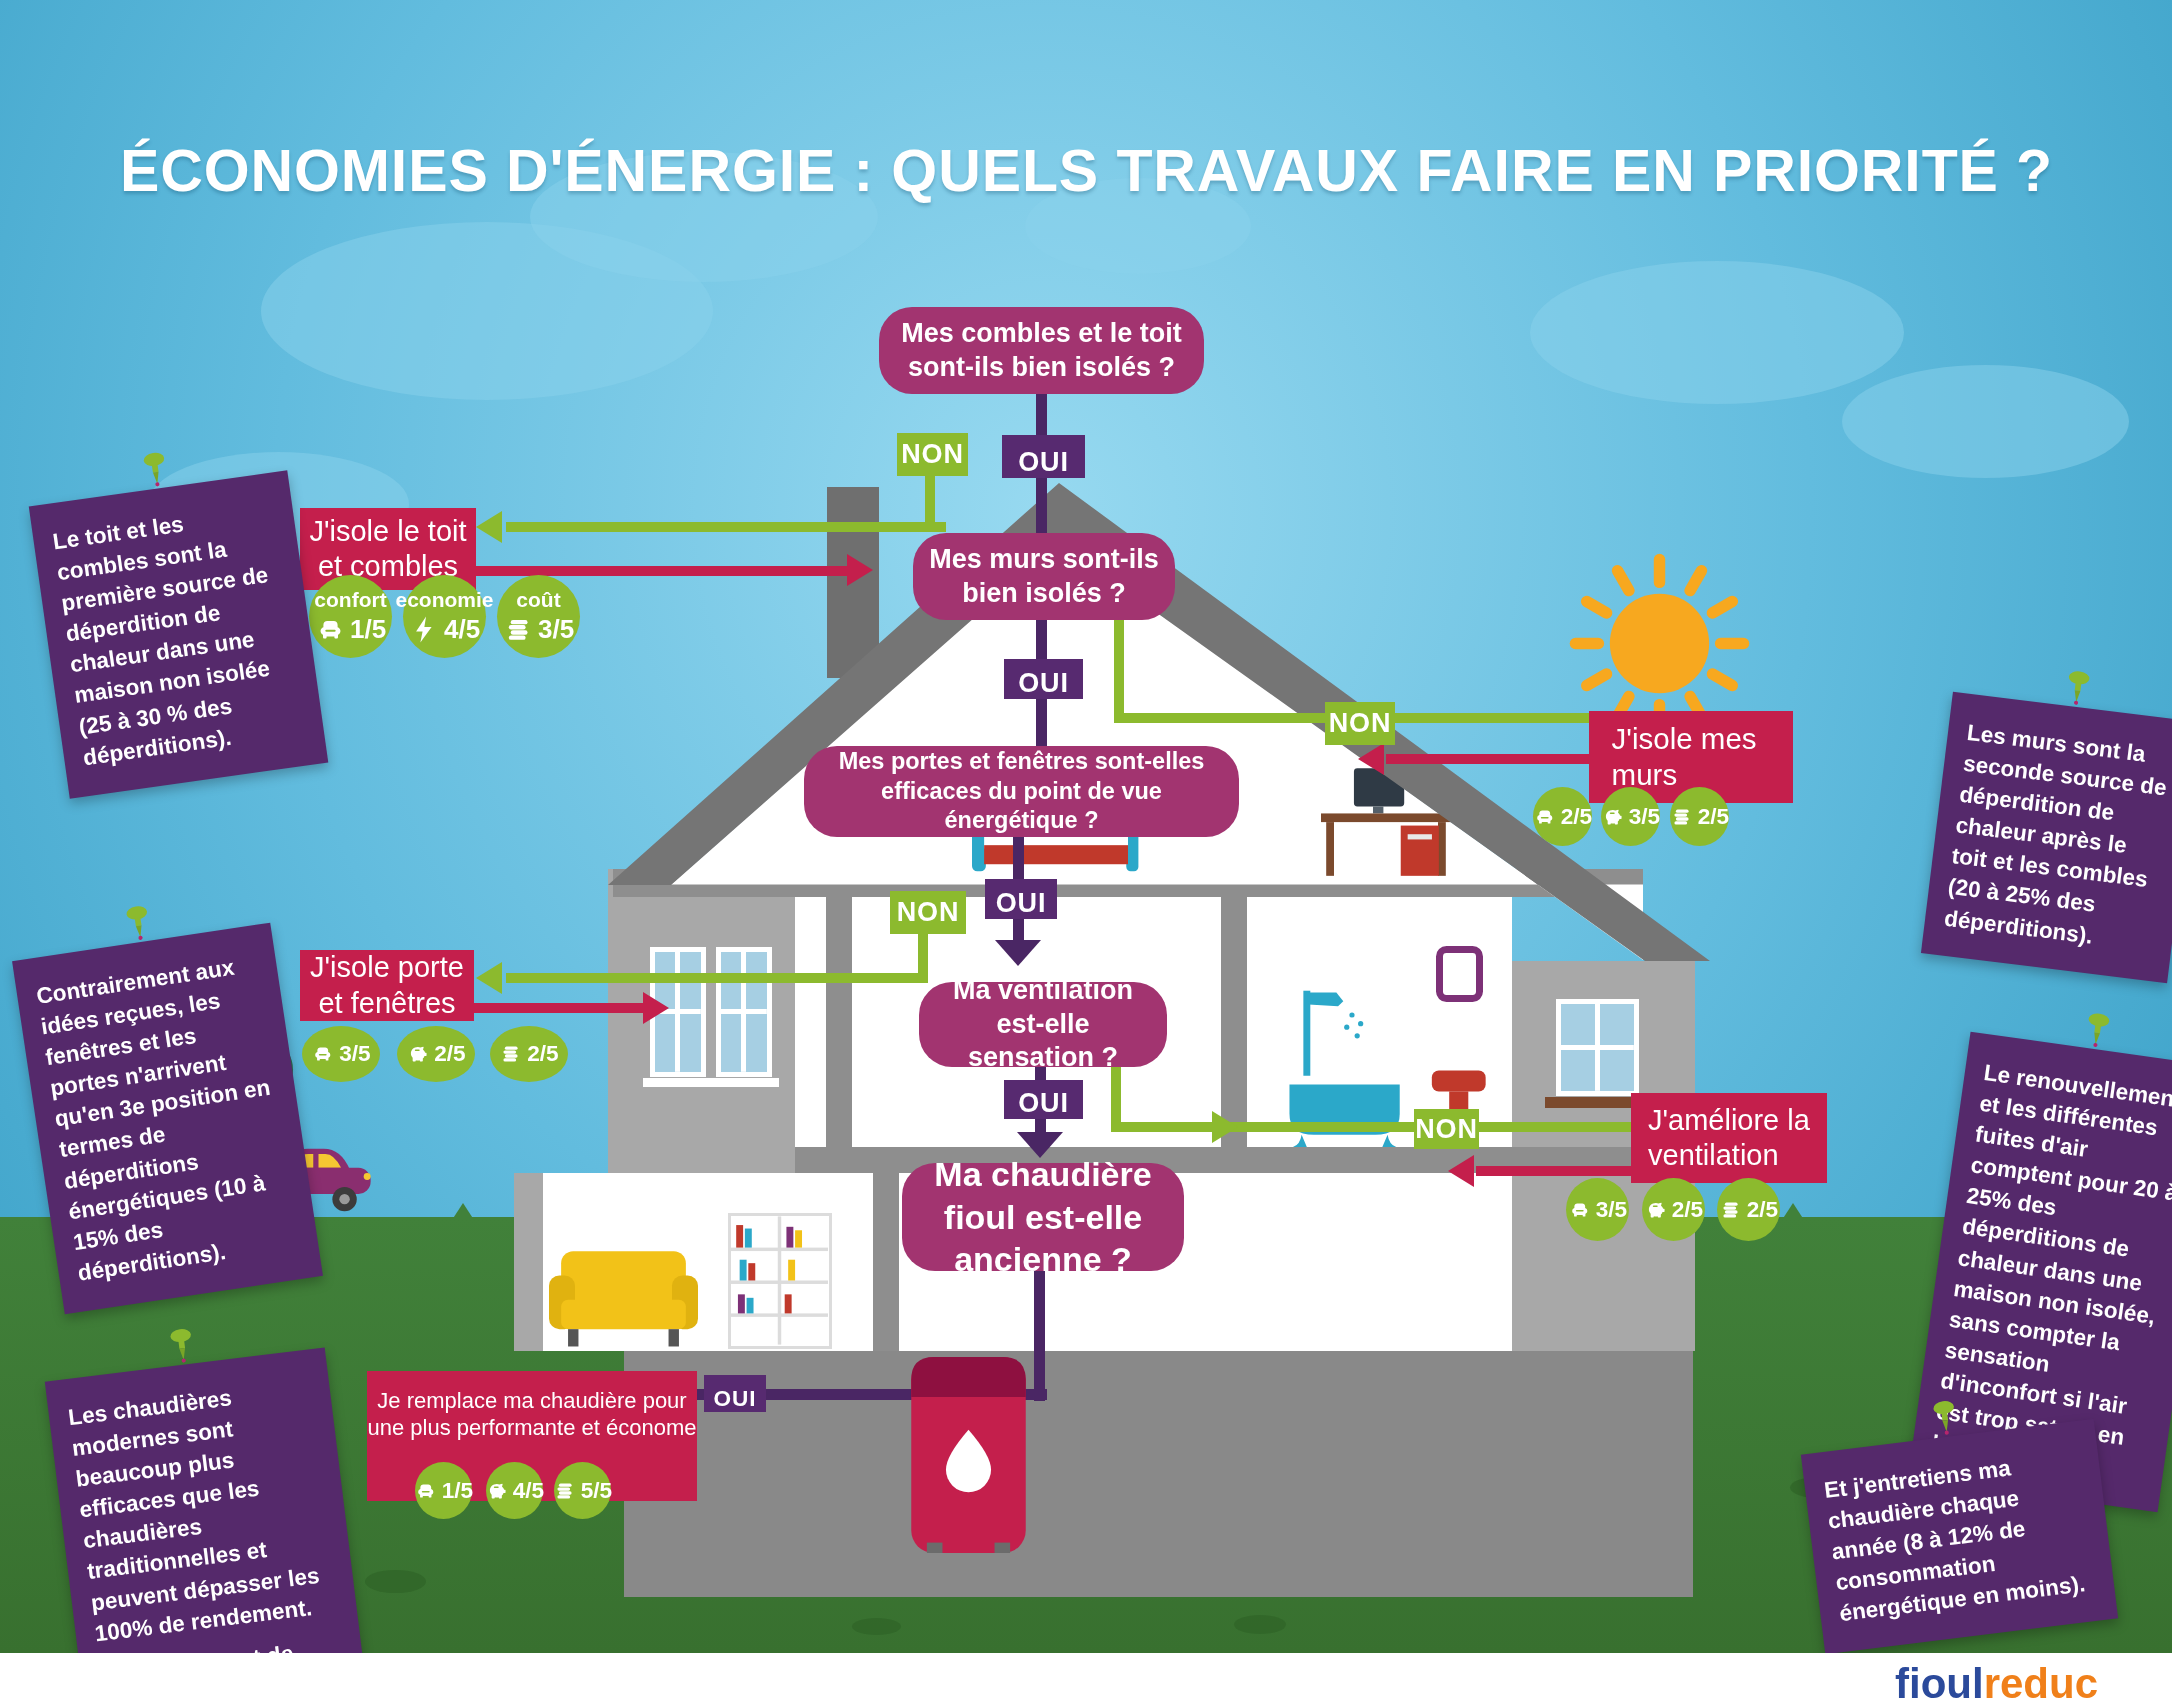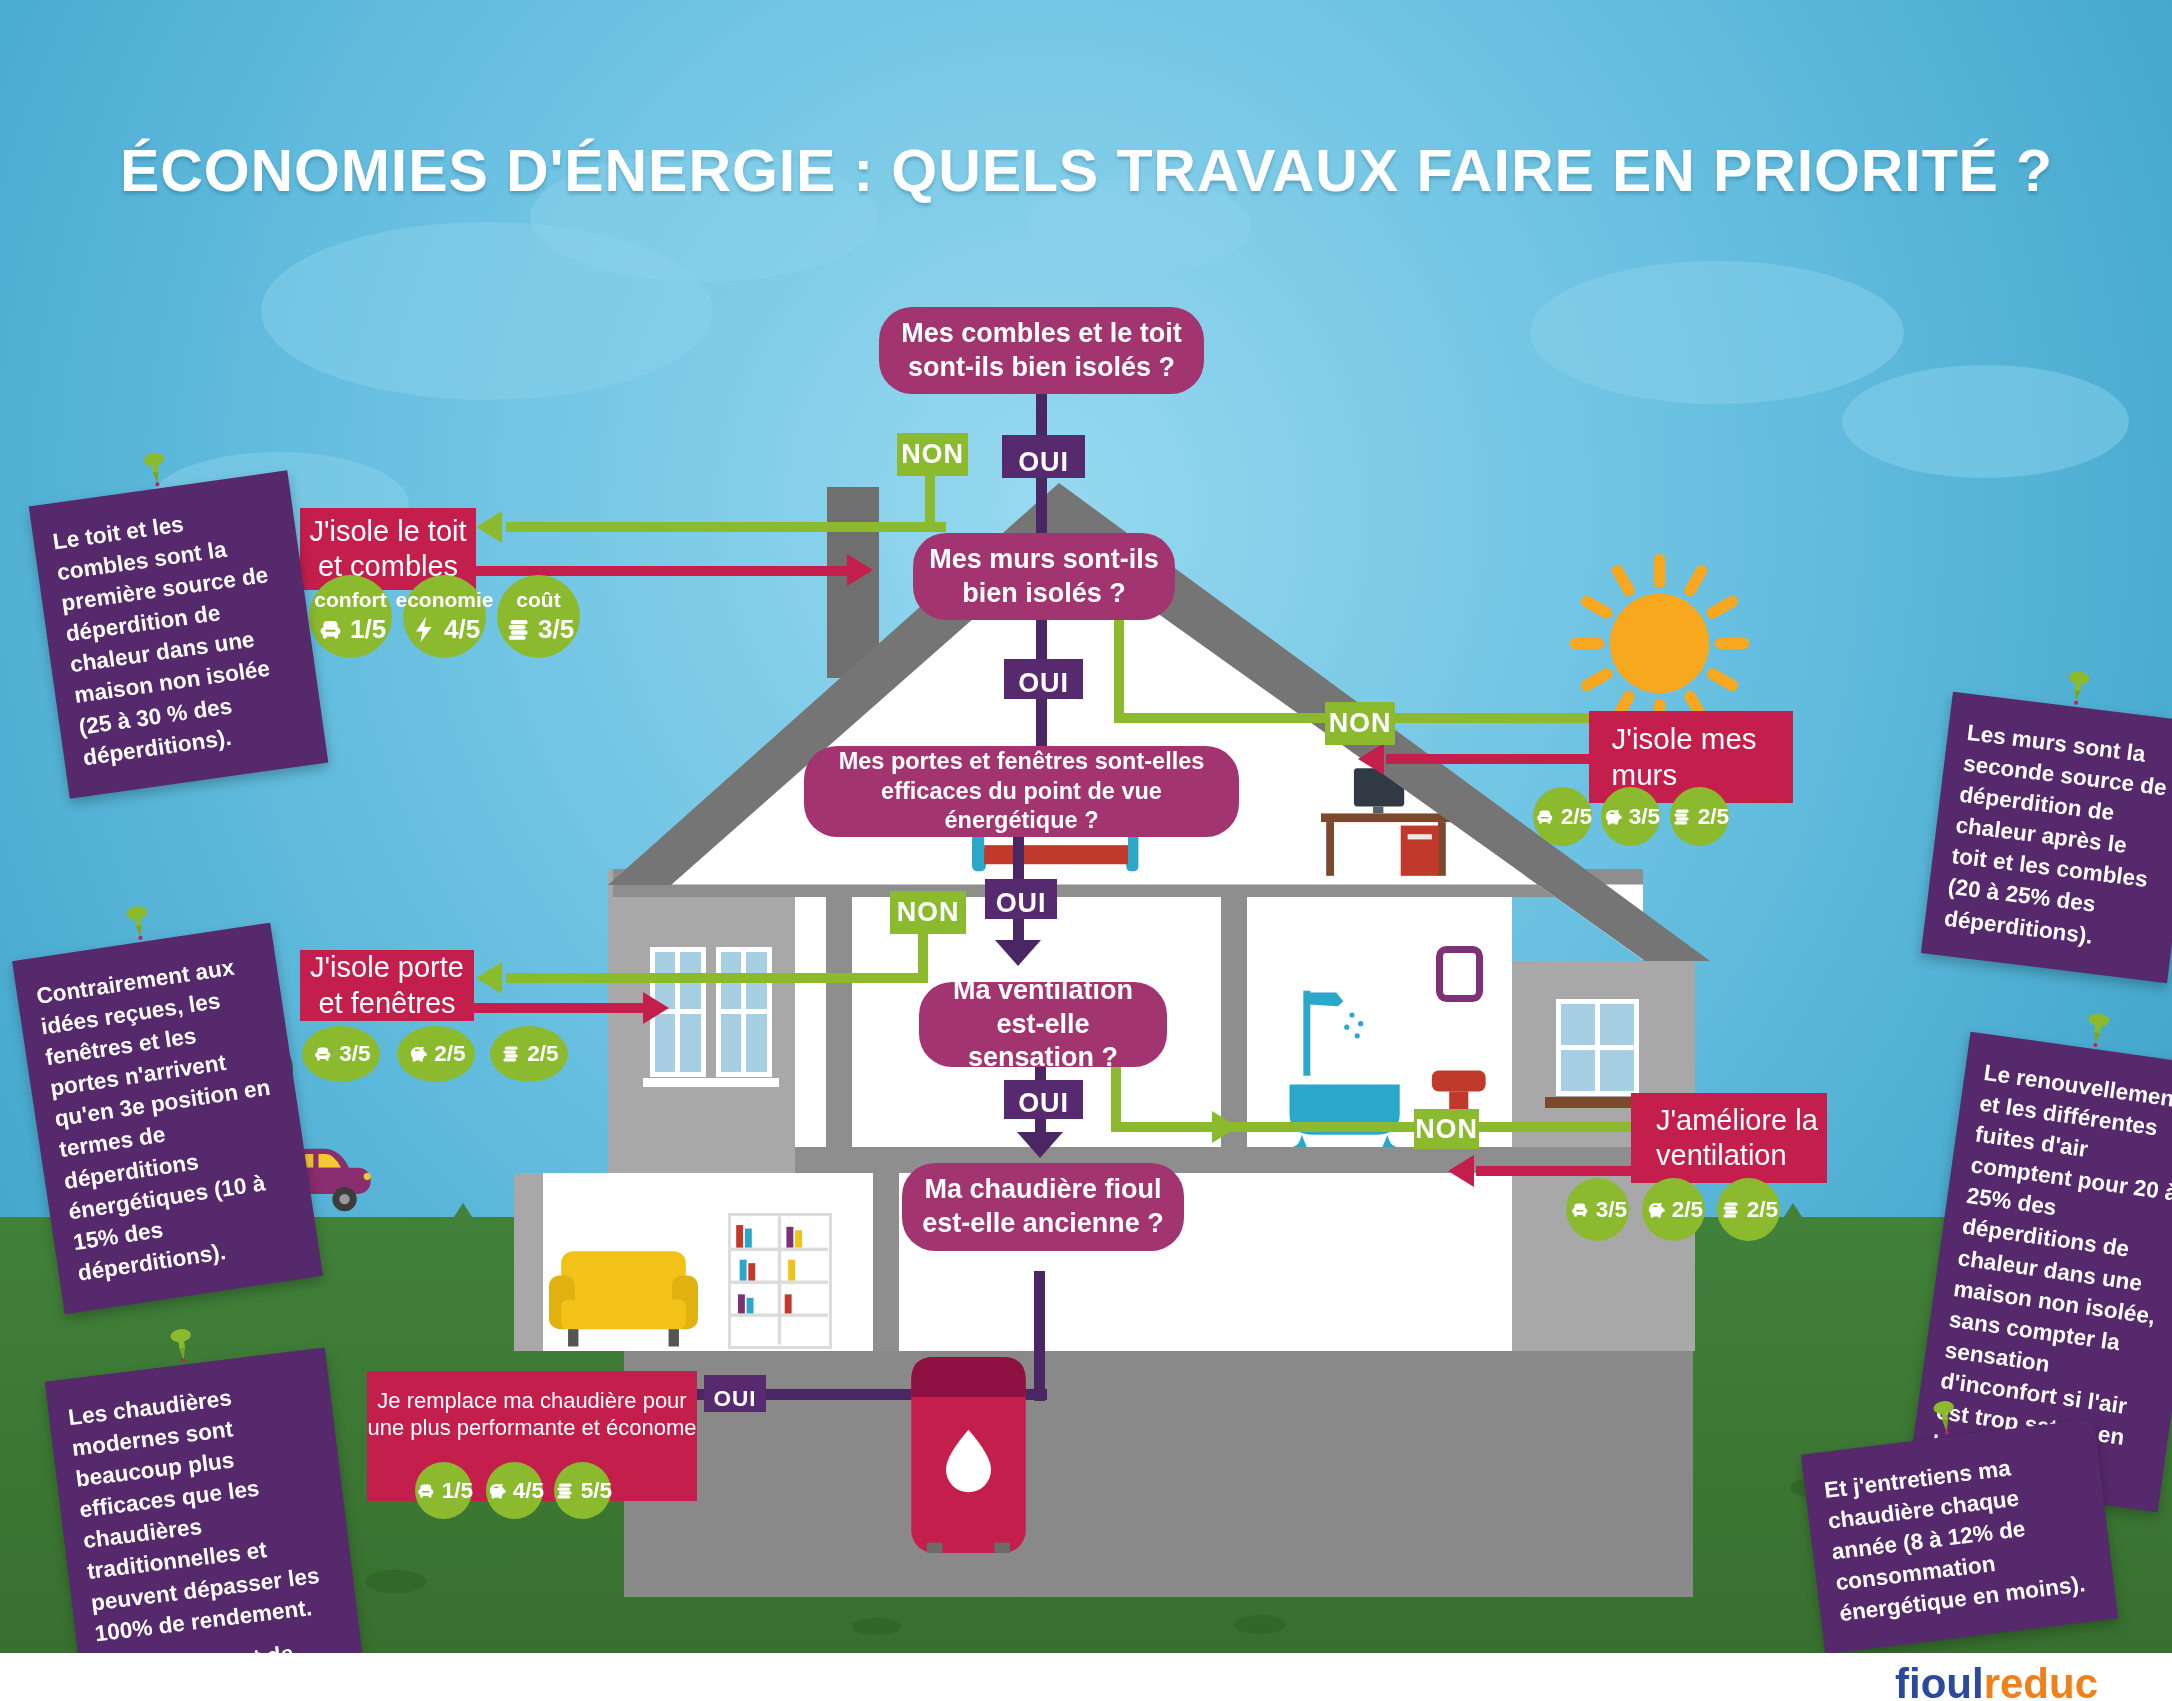--- a/index.html
+++ b/index.html
@@ -284,21 +284,21 @@
   </div>
   <div class="q" style="left:913px;top:533px;width:262px;height:87px;font-size:27px">
     <span>Mes murs sont-ils bien isolés ?</span>
   </div>
   <div class="q" style="left:804px;top:746px;width:435px;height:91px;font-size:23.5px">
     <span>Mes portes et fenêtres sont-elles efficaces du point de vue énergétique ?</span>
   </div>
   <div class="q" style="left:919px;top:982px;width:248px;height:85px;font-size:27px">
     <span>Ma ventilation est-elle sensation ?</span>
   </div>
-  <div class="q" style="left:902px;top:1163px;width:282px;height:88px;font-size:27px">
+  <div class="q" style="left:902px;top:1163px;width:282px;height:108px;font-size:34px">
     <span>Ma chaudière fioul est-elle ancienne ?</span>
   </div>
 
   <div class="tag non" style="left:897px;top:433px;width:71px;height:43px">
       <span>NON</span>
     </div>
   <div class="tag oui" style="left:1002px;top:435px;width:83px;height:43px">
       <span>OUI</span>
     </div>
   <div class="tag oui" style="left:1004px;top:659px;width:79px;height:40px">
@@ -325,21 +325,21 @@
 
   <div class="action" style="left:300px;top:508px;width:176px;height:82px;font-size:29px;text-align:center;align-items:center">
     <span>J'isole le toit et combles</span>
   </div>
   <div class="action" style="left:1589px;top:711px;width:204px;height:92px;font-size:29.5px;padding-left:22.6px">
     <span>J'isole mes murs</span>
   </div>
   <div class="action" style="left:300px;top:950px;width:174px;height:71px;font-size:29px;text-align:center;align-items:center">
     <span>J'isole porte et fenêtres</span>
   </div>
-  <div class="action" style="left:1631px;top:1093px;width:196px;height:90px;font-size:29px;padding-left:25px">
+  <div class="action" style="left:1631px;top:1093px;width:196px;height:90px;font-size:29px;padding-left:17px">
     <span>J'améliore la ventilation</span>
   </div>
   <div class="action" style="left:367px;top:1371px;width:330px;height:130px;font-size:22px;text-align:center;justify-content:flex-start;padding-top:17.4px">
     <span>Je remplace ma chaudière pour une plus performante et économe</span>
   </div>
 
   <div class="rc" style="left:309px;top:575px;width:83px;height:83px">
     <div class="rlab">confort</div>
     <div class="rrow">
         <span>

